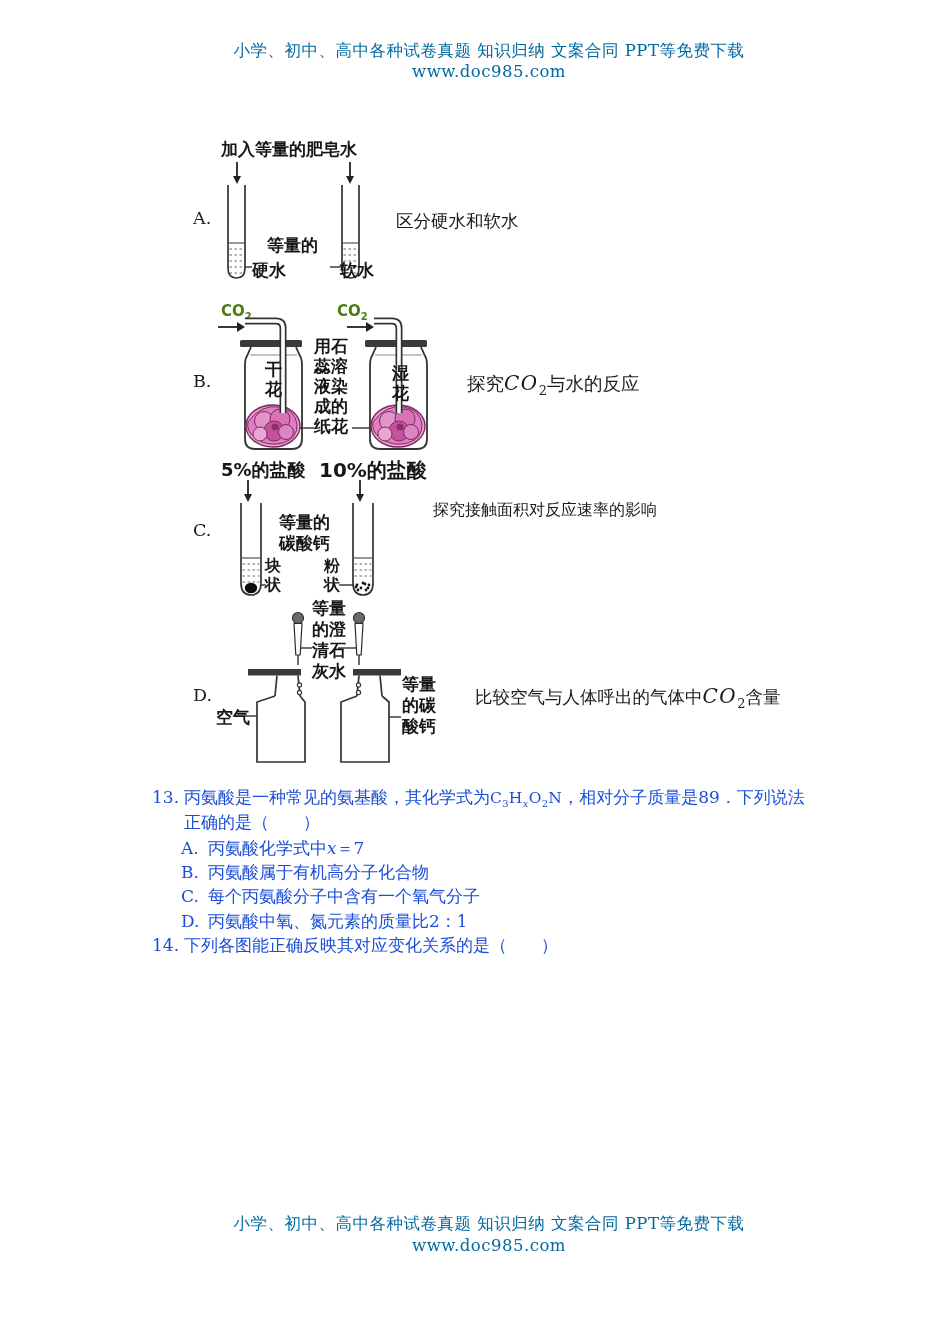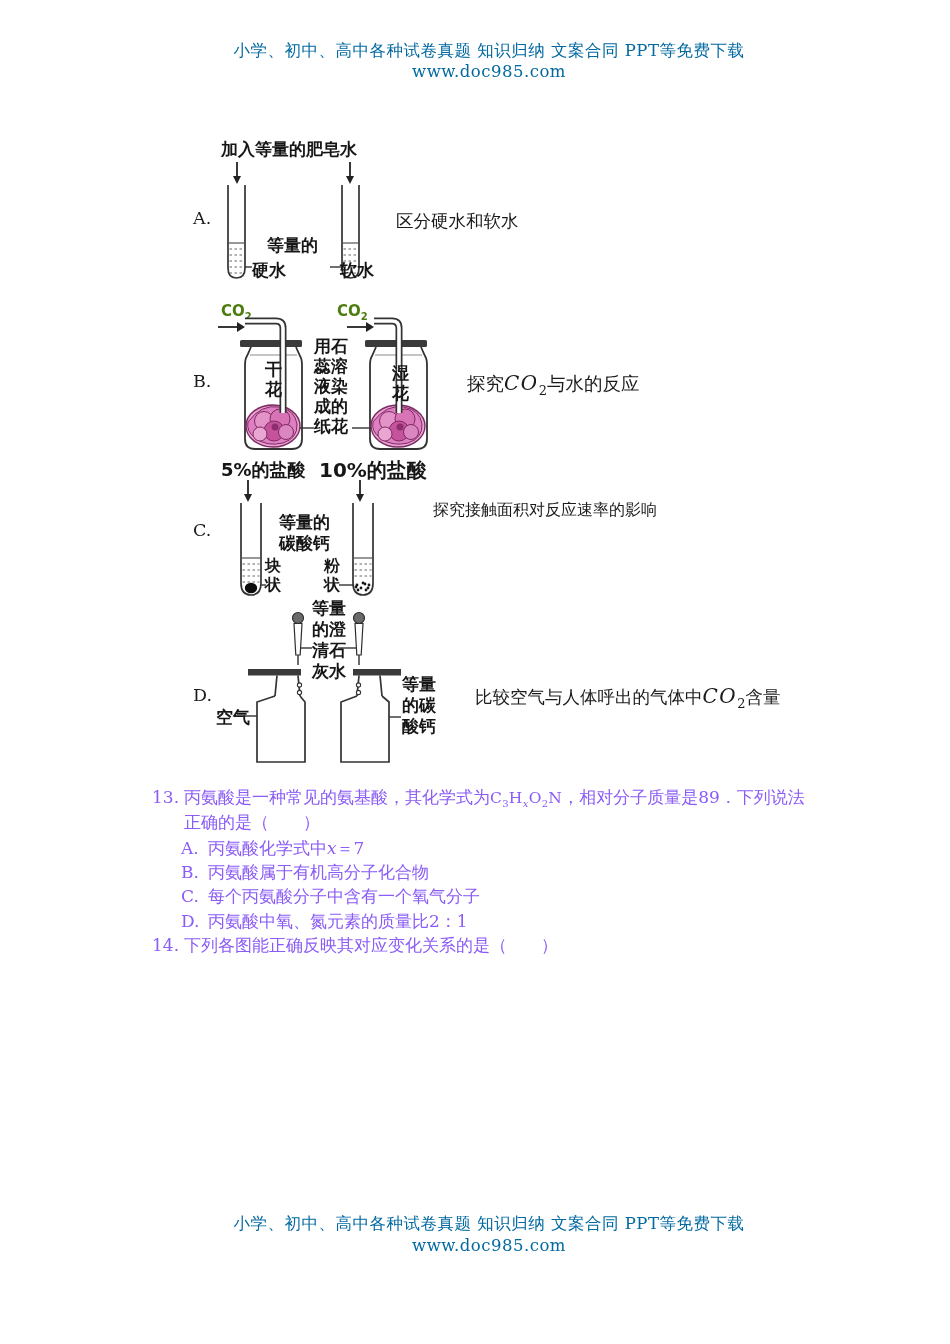--- a/index.html
+++ b/index.html
@@ -9,21 +9,21 @@
     overflow:hidden;
   }
   .abs{position:absolute;}
   .ctr{left:0;right:0;text-align:center;}
   .hdr{font-size:16.5px;color:#0369a1;letter-spacing:0.5px;padding-left:28px;}
   .diag{font-family:"DejaVu Sans","Liberation Sans",sans-serif;font-weight:bold;
         color:#161616;font-size:17px;line-height:20px;}
   .vwrap{word-break:break-all;}
   .optmark{font-size:17.5px;color:#1b1b1b;}
   .desc{font-size:17.5px;color:#1b1b1b;white-space:nowrap;margin-left:34px;}
-  .body-t{font-size:17px;color:#8b5cf6;white-space:nowrap;}
+  .body-t{font-size:17px;color:#1d4ed8;white-space:nowrap;}
   .qnum{display:inline-block;min-width:32px;}
   .qopt{display:inline-block;min-width:27px;}
   .mathf{font-family:"DejaVu Serif","Liberation Serif",serif;font-style:italic;
          font-size:20px;letter-spacing:1.5px;}
   .mathf-sub{font-size:13px;font-style:normal;letter-spacing:0;}
   .gaslbl{font-family:"DejaVu Sans","Liberation Sans",sans-serif;font-weight:bold;
           font-size:15px;color:#4d7c0f;}
   .gaslbl sub{font-size:10px;}
   .fml{font-size:15.5px;letter-spacing:0.3px;}
   .fml sub{font-size:10px;}

